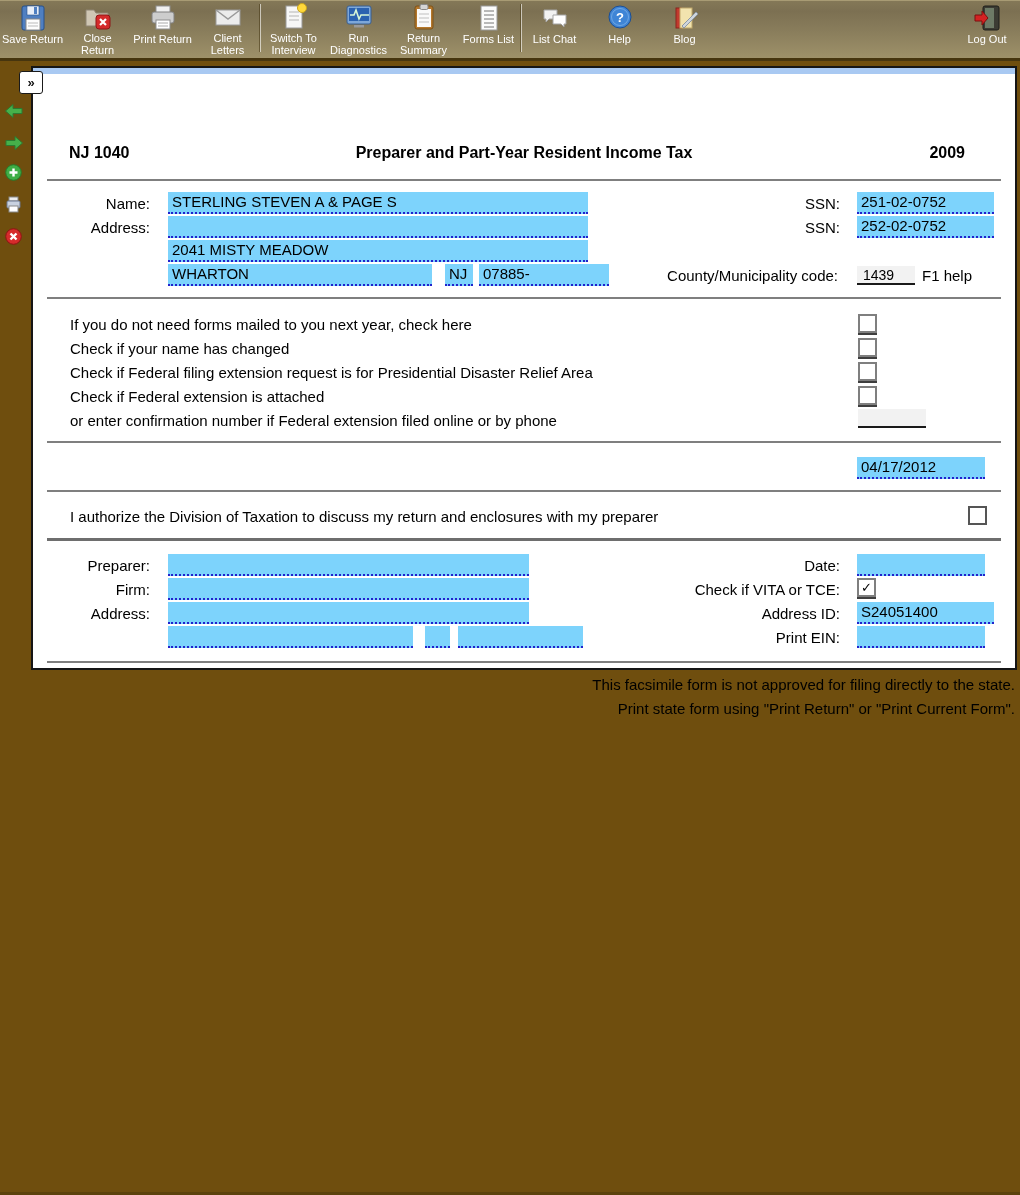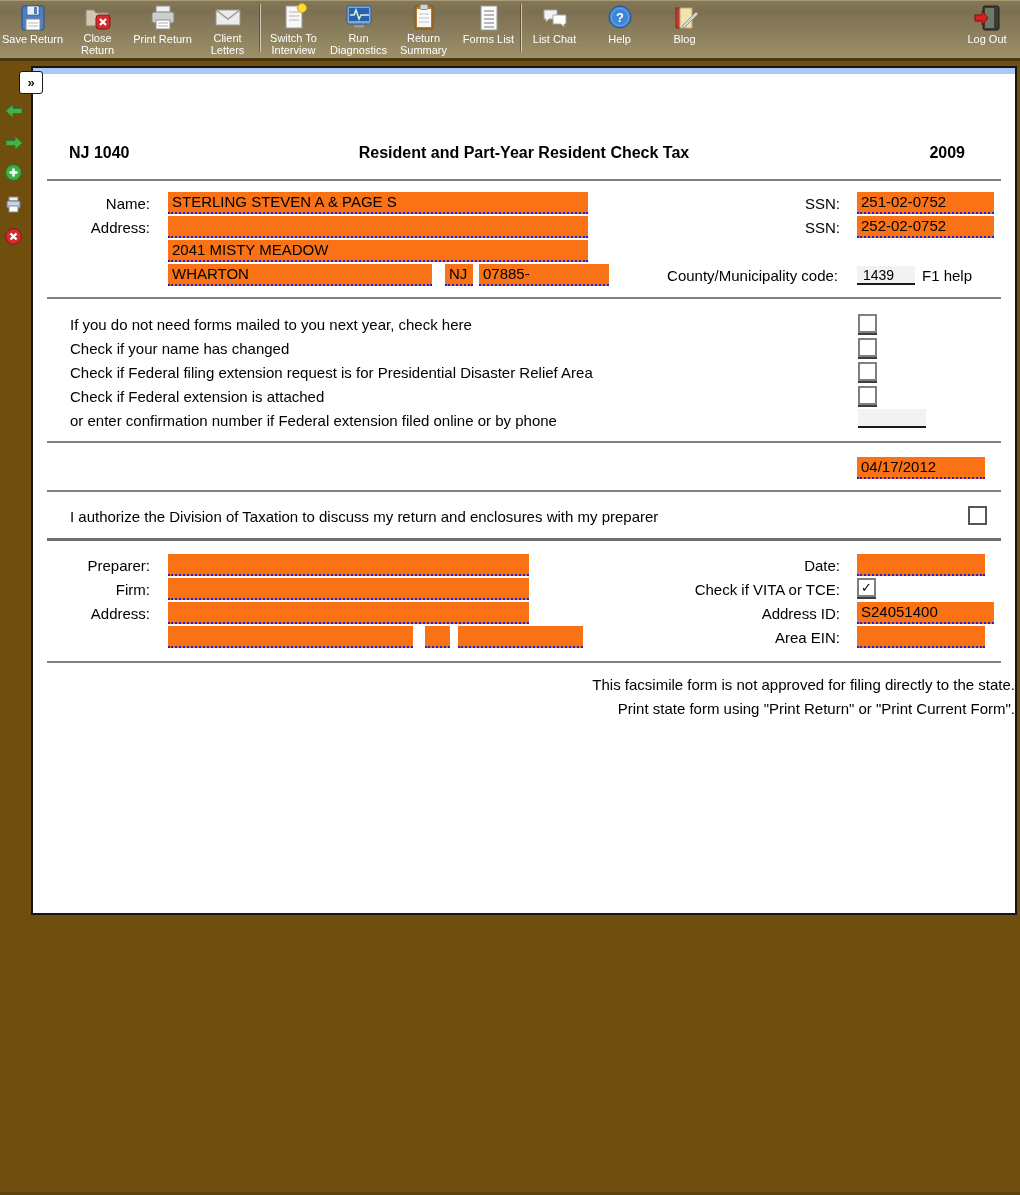--- a/index.html
+++ b/index.html
@@ -20,27 +20,27 @@
   .tb-spacer{flex:1;}
   .tb-logout{width:66px;}
 
   
   .side-tab{position:absolute;left:19px;top:71px;width:22px;height:21px;background:#FFFFFF;
     border:1px solid #1a1a1a;border-radius:3px;display:flex;align-items:center;justify-content:center;
     font-size:13px;font-weight:bold;color:#111;z-index:5;cursor:pointer;}
   .side-ico{position:absolute;left:5px;cursor:pointer;line-height:0;}
 
   
-  .sheet{position:absolute;left:31px;top:66px;width:986px;height:849px;background:#FFFFFF;
+  .sheet{position:absolute;left:31px;top:66px;width:986px;height:604px;background:#FFFFFF;
     border:2px solid #151515;box-sizing:border-box;}
   .blue-strip{position:absolute;top:0;left:0;right:0;height:6px;background:#A9C9F2;}
   .divider{position:absolute;left:14px;right:14px;height:2px;background:#7F7F7F;}
   .lbl{position:absolute;font-size:15px;color:#000;white-space:nowrap;}
   .r{text-align:right;}
-  .fld{position:absolute;height:22px;box-sizing:border-box;background:#f97316;
+  .fld{position:absolute;height:22px;box-sizing:border-box;background:#7dd3fc;
     border-bottom:2px dotted #2222CC;font-size:15px;color:#000;padding:1px 0 0 4px;
     white-space:nowrap;overflow:hidden;cursor:text;}
   .gfld{position:absolute;height:19px;box-sizing:border-box;background:#F2F2F2;
     border-bottom:2px solid #1A1A1A;font-size:14px;color:#000;padding:1px 0 0 6px;cursor:text;}
   .cb{position:absolute;width:15px;height:15px;background:#FFFFFF;border:2px solid #7F7F7F;
     box-shadow:0 2px 0 #3E3E3E;display:flex;align-items:center;justify-content:center;
     font-size:13px;font-weight:bold;color:#000;cursor:pointer;}
   .bold{font-weight:bold;}
   .hdr{position:absolute;top:76px;left:0;right:0;height:24px;font-size:16px;font-weight:bold;}
   .hdr .ctr{position:absolute;left:0;right:0;text-align:center;}
@@ -246,21 +246,21 @@
           <path d="M5.5 5.5 l6 6 M11.5 5.5 l-6 6" stroke="#FFFFFF" stroke-width="2.4"></path>
         </svg>
     </span>
   </div>
 
   <div class="sheet">
     <div class="blue-strip"></div>
 
     <div class="hdr">
       <span class="lbl bold" style="left:36px;top:0;font-size:16px;">NJ 1040</span>
-      <span class="ctr">Resident and Part-Year Resident Check Tax</span>
+      <span class="ctr">Preparer and Part-Year Resident Income Tax</span>
       <span class="lbl bold" style="right:50px;top:0;font-size:16px;">2009</span>
     </div>
     <div class="divider" style="top:111px;"></div>
 
     <div class="lbl r" style="left:0;width:117px;top:127px;">Name:</div>
     <div class="fld" style="left:135px;width:420px;top:124px;">STERLING STEVEN A &amp; PAGE S</div>
     <div class="lbl r" style="left:600px;width:207px;top:127px;">SSN:</div>
     <div class="fld" style="left:824px;width:137px;top:124px;">251-02-0752</div>
 
     <div class="lbl r" style="left:0;width:117px;top:151px;">Address:</div>
@@ -318,21 +318,21 @@
     </div>
 
     <div class="lbl r" style="left:0;width:117px;top:537px;">Address:</div>
     <div class="fld" style="left:135px;width:361px;top:534px;"></div>
     <div class="lbl r" style="left:600px;width:207px;top:537px;">Address ID:</div>
     <div class="fld" style="left:824px;width:137px;top:534px;">S24051400</div>
 
     <div class="fld" style="left:135px;width:245px;top:558px;"></div>
     <div class="fld" style="left:392px;width:25px;top:558px;"></div>
     <div class="fld" style="left:425px;width:125px;top:558px;"></div>
-    <div class="lbl r" style="left:600px;width:207px;top:561px;">Area EIN:</div>
+    <div class="lbl r" style="left:600px;width:207px;top:561px;">Print EIN:</div>
     <div class="fld" style="left:824px;width:128px;top:558px;"></div>
 
     <div class="divider" style="top:593px;"></div>
 
     <div class="foot" style="top:608px;">This facsimile form is not approved for filing directly to the state.</div>
     <div class="foot" style="top:632px;">Print state form using "Print Return" or "Print Current Form".</div>
   </div>
 
   <div style="position:absolute;left:0;bottom:0;width:1020px;height:3px;background:#5C420C;"></div>
 </div>

